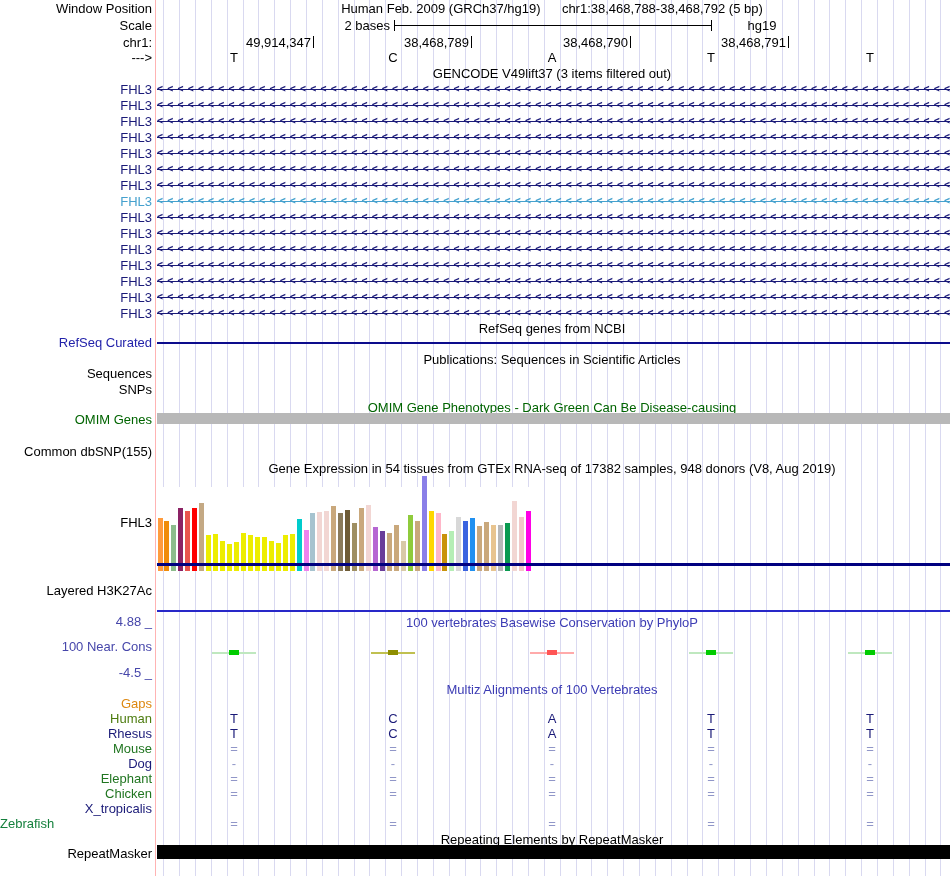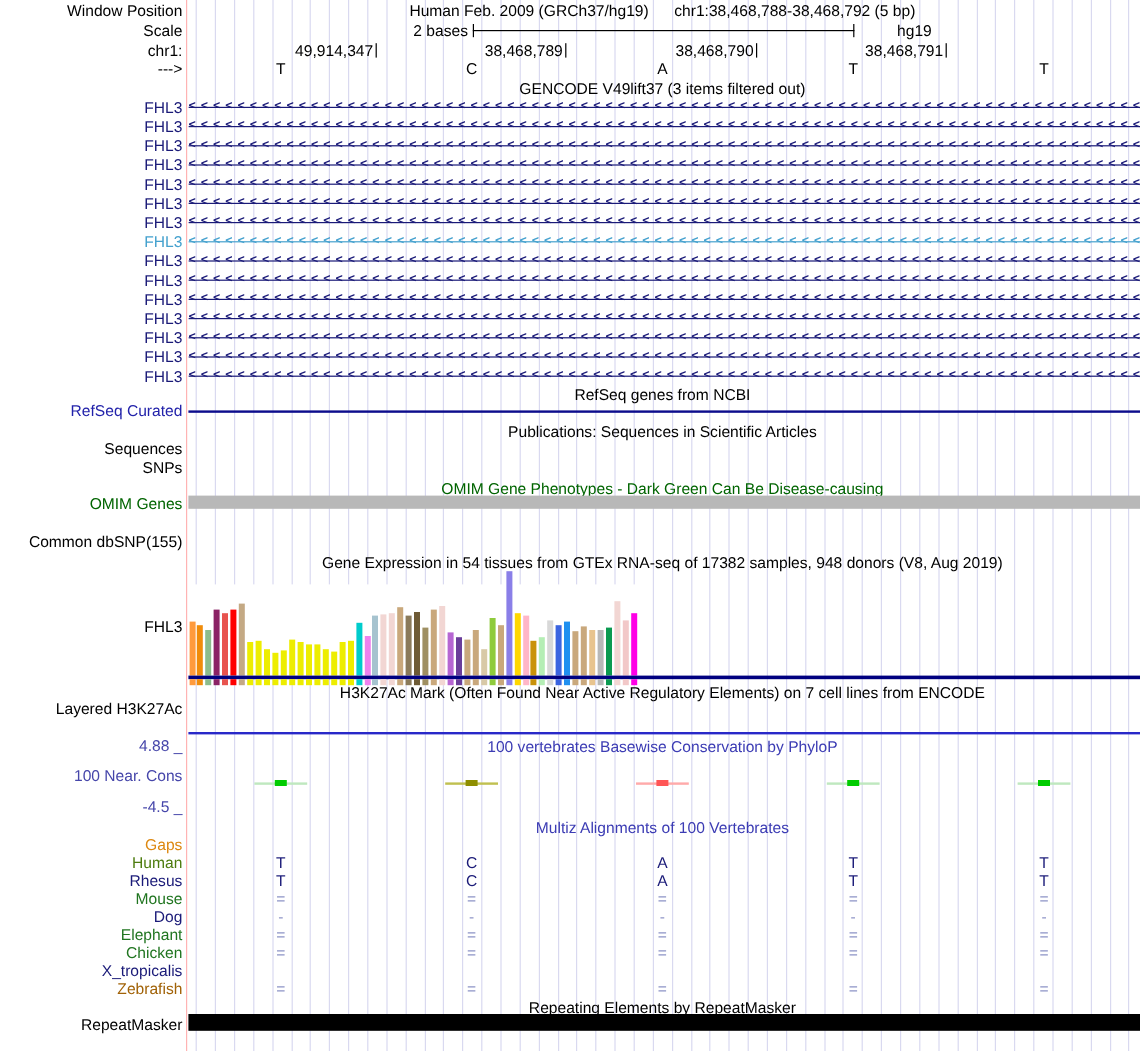--- a/index.html
+++ b/index.html
@@ -307,21 +307,20 @@
       <div style="position: absolute; left: 477.2px; top: 566px; width: 5px; height: 5px; background: rgb(201, 168, 124);"></div>
       <div style="position: absolute; left: 484.2px; top: 566px; width: 5px; height: 5px; background: rgb(201, 168, 124);"></div>
       <div style="position: absolute; left: 491.1px; top: 566px; width: 5px; height: 5px; background: rgb(232, 196, 143);"></div>
       <div style="position: absolute; left: 498.1px; top: 566px; width: 5px; height: 5px; background: rgb(184, 184, 184);"></div>
       <div style="position: absolute; left: 505px; top: 566px; width: 5px; height: 5px; background: rgb(10, 154, 80);"></div>
       <div style="position: absolute; left: 511.9px; top: 566px; width: 5px; height: 5px; background: rgb(242, 214, 211);"></div>
       <div style="position: absolute; left: 518.9px; top: 566px; width: 5px; height: 5px; background: rgb(242, 200, 200);"></div>
       <div style="position: absolute; left: 525.9px; top: 566px; width: 5px; height: 5px; background: rgb(255, 0, 230);"></div>
     </div>
 
-  <div class="title" style="top:570px">H3K27Ac Mark (Often Found Near Active Regulatory Elements) on 7 cell lines from ENCODE</div>
   <div class="lbl" style="top:583px">Layered H3K27Ac</div>
   <div class="abs" style="top:610px;left:157px;width:793px;height:2px;background:#2828C8"></div>
 
   <div class="lbl" style="top:614px;color:#4646AA">4.88 _</div>
   <div class="title" style="top:615px;color:#3C3CB4">100 vertebrates Basewise Conservation by PhyloP</div>
   <div class="lbl" style="top:639px;color:#4646AA">100 Near. Cons</div>
   <div id="consmarks">
       <div style="position: absolute; left: 212px; top: 652px; width: 44px; height: 2px; background: rgb(191, 232, 191);"></div>
       <div style="position: absolute; left: 229px; top: 650px; width: 10px; height: 5px; background: rgb(0, 204, 0);"></div>
       <div style="position: absolute; left: 371px; top: 652px; width: 44px; height: 2px; background: rgb(192, 192, 80);"></div>
@@ -368,21 +367,21 @@
       <div style="position: absolute; top: 771px; left: 540px; width: 24px; text-align: center; line-height: 15px; color: rgb(144, 150, 200);">=</div>
       <div style="position: absolute; top: 771px; left: 699px; width: 24px; text-align: center; line-height: 15px; color: rgb(144, 150, 200);">=</div>
       <div style="position: absolute; top: 771px; left: 858px; width: 24px; text-align: center; line-height: 15px; color: rgb(144, 150, 200);">=</div>
       <div style="position: absolute; top: 786px; left: 0px; width: 152px; text-align: right; line-height: 15px; color: rgb(32, 117, 32);">Chicken</div>
       <div style="position: absolute; top: 786px; left: 222px; width: 24px; text-align: center; line-height: 15px; color: rgb(144, 150, 200);">=</div>
       <div style="position: absolute; top: 786px; left: 381px; width: 24px; text-align: center; line-height: 15px; color: rgb(144, 150, 200);">=</div>
       <div style="position: absolute; top: 786px; left: 540px; width: 24px; text-align: center; line-height: 15px; color: rgb(144, 150, 200);">=</div>
       <div style="position: absolute; top: 786px; left: 699px; width: 24px; text-align: center; line-height: 15px; color: rgb(144, 150, 200);">=</div>
       <div style="position: absolute; top: 786px; left: 858px; width: 24px; text-align: center; line-height: 15px; color: rgb(144, 150, 200);">=</div>
       <div style="position: absolute; top: 801px; left: 0px; width: 152px; text-align: right; line-height: 15px; color: rgb(26, 26, 120);">X_tropicalis</div>
-      <div style="position: absolute; top: 816px; left: 0px; width: 152px; text-align: right; line-height: 15px; color: #a16207;">Zebrafish</div>
+      <div style="position: absolute; top: 816px; left: 0px; width: 152px; line-height: 15px; color: #15803d;">Zebrafish</div>
       <div style="position: absolute; top: 816px; left: 222px; width: 24px; text-align: center; line-height: 15px; color: rgb(144, 150, 200);">=</div>
       <div style="position: absolute; top: 816px; left: 381px; width: 24px; text-align: center; line-height: 15px; color: rgb(144, 150, 200);">=</div>
       <div style="position: absolute; top: 816px; left: 540px; width: 24px; text-align: center; line-height: 15px; color: rgb(144, 150, 200);">=</div>
       <div style="position: absolute; top: 816px; left: 699px; width: 24px; text-align: center; line-height: 15px; color: rgb(144, 150, 200);">=</div>
       <div style="position: absolute; top: 816px; left: 858px; width: 24px; text-align: center; line-height: 15px; color: rgb(144, 150, 200);">=</div>
     </div>
 
   <div class="title" style="top:832px">Repeating Elements by RepeatMasker</div>
   <div class="lbl" style="top:846px">RepeatMasker</div>
   <div class="abs" style="top:845px;left:157px;width:793px;height:14px;background:#000"></div>

